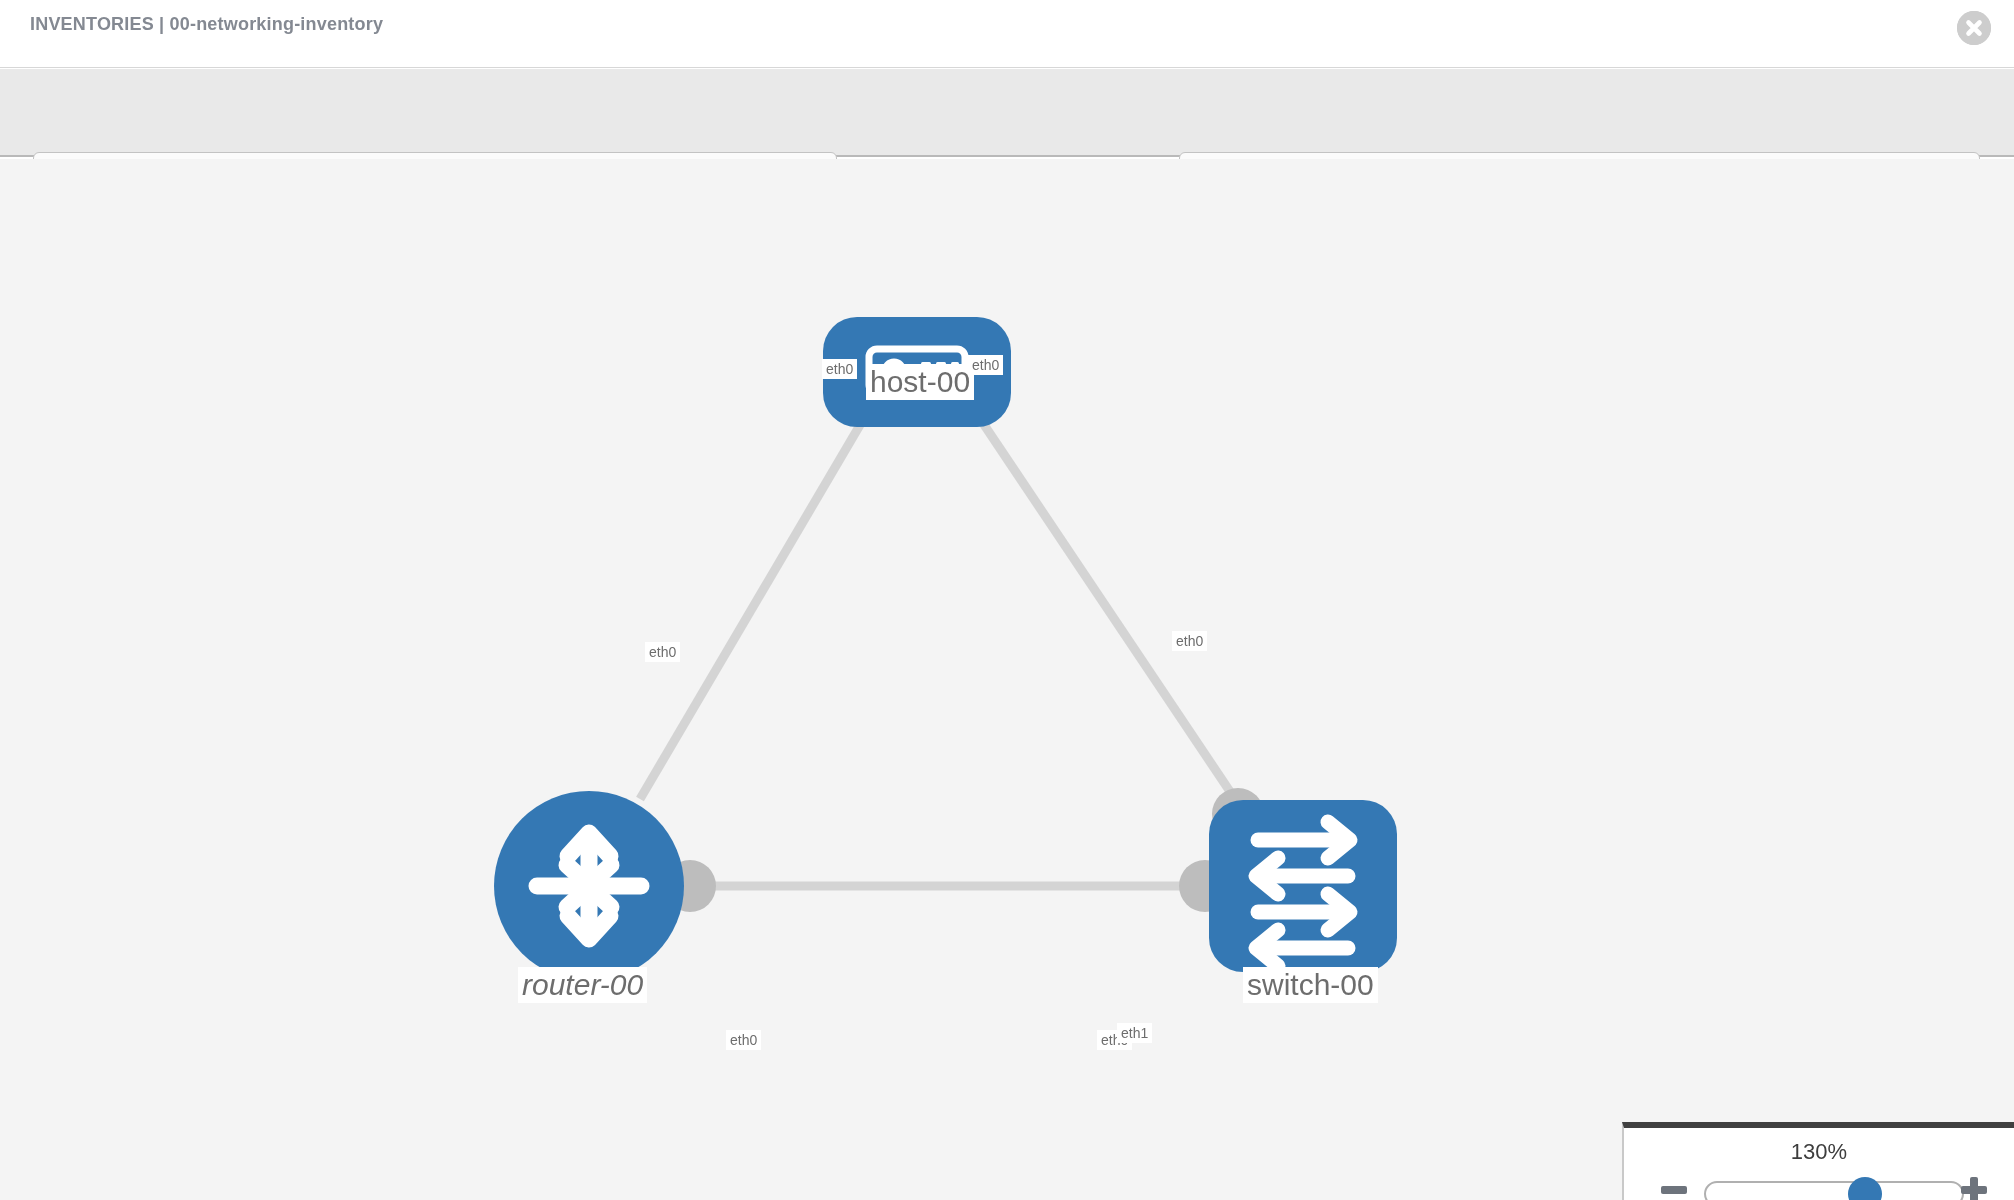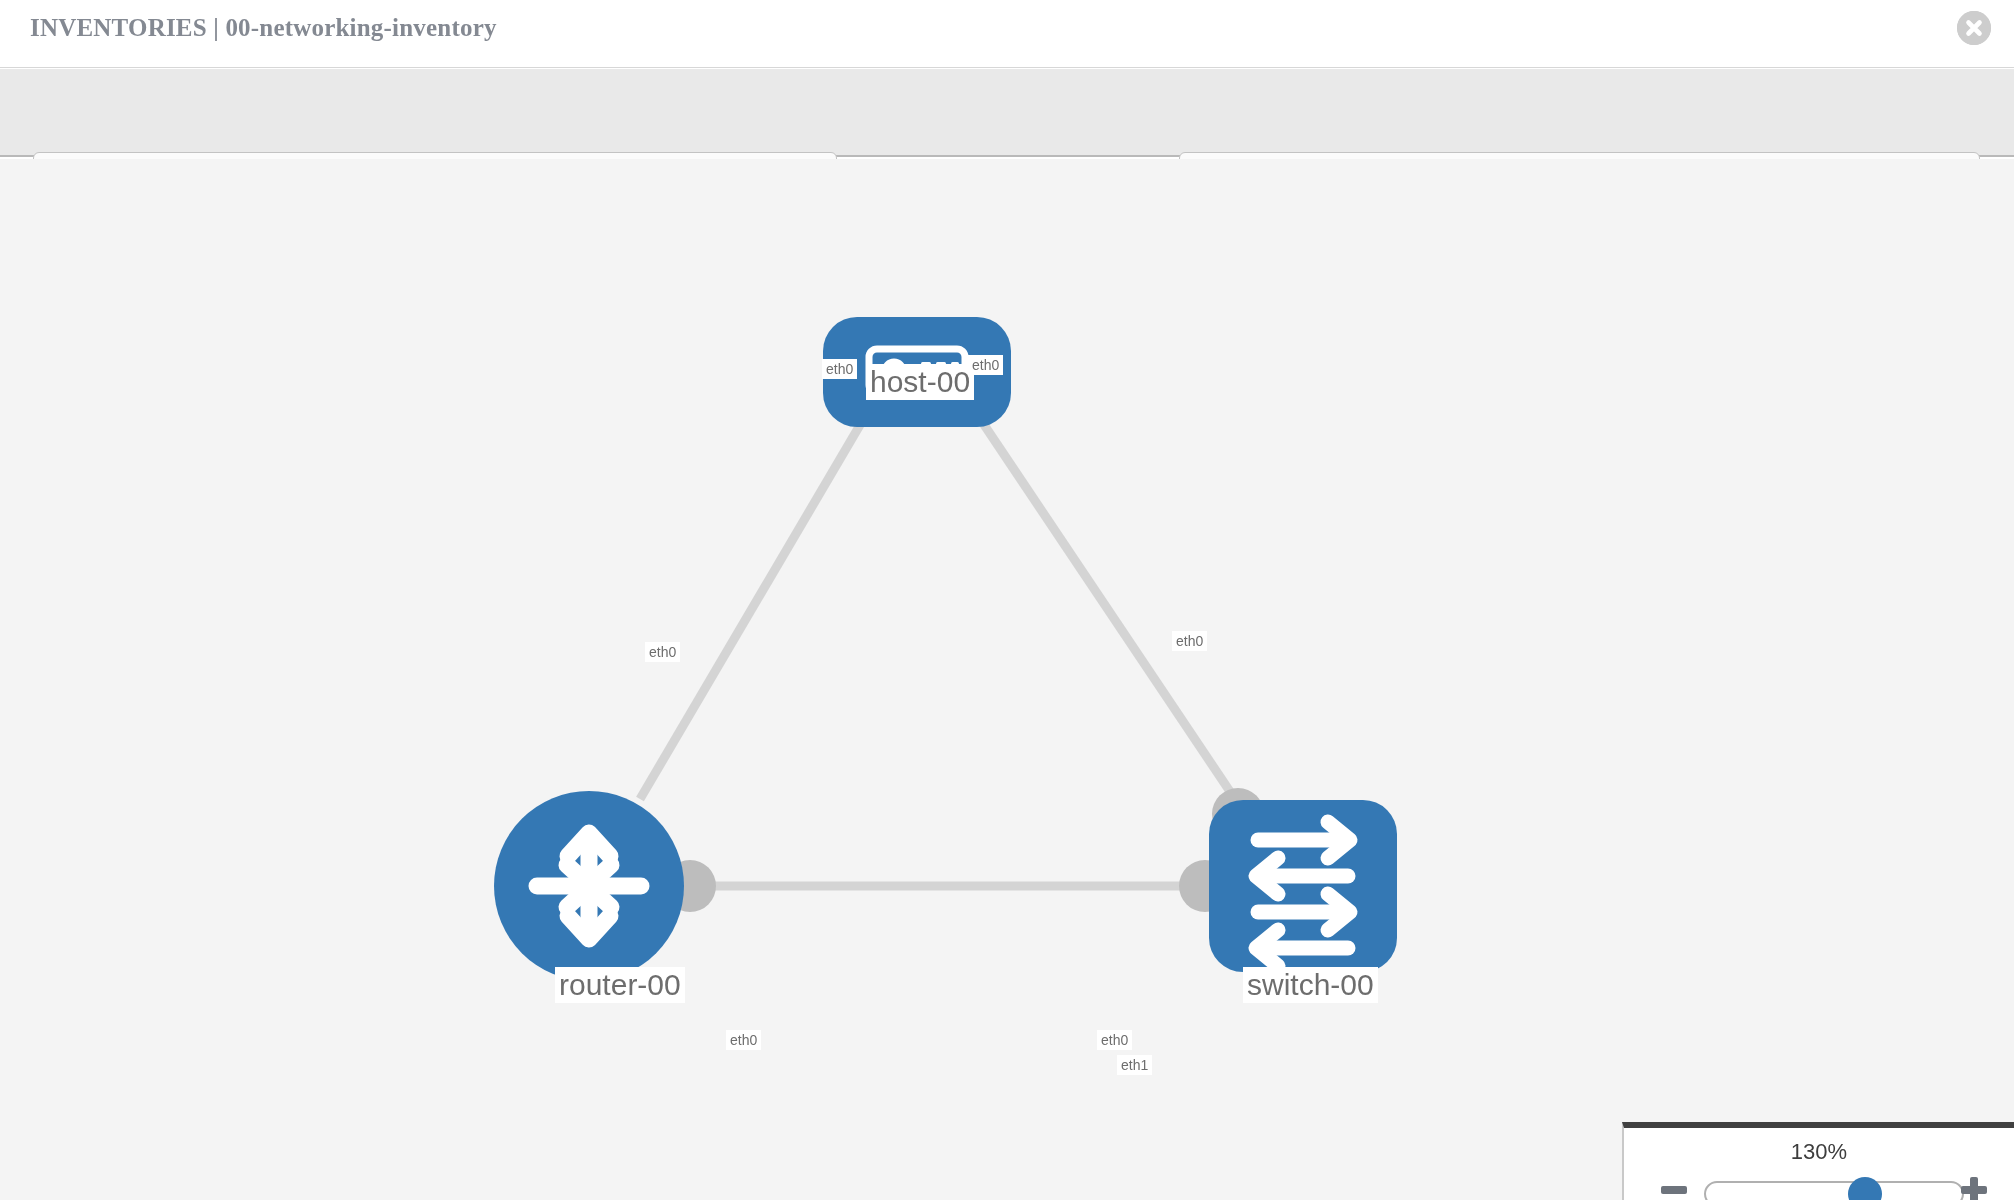--- a/index.html
+++ b/index.html
@@ -20,26 +20,25 @@
   .header {
     position: absolute;
     left: 0; top: 0;
     width: 2014px; height: 68px;
     background: #ffffff;
     border-bottom: 1px solid #d7d7d7;
   }
   .page-title {
     position: absolute;
     left: 30px; top: 14px;
-    font-size: 25px;
+    font-size: 18px;
     font-weight: bold;
     letter-spacing: 0.2px;
     color: #848992;
     white-space: nowrap;
-    font-family: Liberation Serif, serif;
   }
   .close-btn {
     position: absolute;
     right: 23px; top: 11px;
     width: 34px; height: 34px;
     border-radius: 50%;
     background: #cdcdcd;
     cursor: pointer;
   }
   .close-btn svg { display: block; }
@@ -292,32 +291,32 @@
           <path d="M1258 753 L1348 753"></path>
           <path d="M1328 735 L1350 753 L1328 771"></path>
 
           <path d="M1348 789 L1258 789"></path>
           <path d="M1278 771 L1256 789 L1278 807"></path>
         </g>
       </g>
     </svg>
 
     <div class="nlabel node-name" style="left:866px; top:185px;margin-top:20px;">host-00</div>
-    <div class="nlabel node-name" style="left:555px; top:808px;">router-00</div>
+    <div class="nlabel node-name" style="left:518px; top:808px;font-style:italic;">router-00</div>
     <div class="nlabel node-name" style="left:1243px; top:808px;">switch-00</div>
 
     <div class="nlabel if-name" style="left:822px; top:200px;">eth0</div>
     <div class="nlabel if-name" style="left:968px; top:196px;">eth0</div>
 
     <div class="nlabel if-name" style="left:645px; top:483px;">eth0</div>
     <div class="nlabel if-name" style="left:1172px; top:472px;">eth0</div>
 
     <div class="nlabel if-name" style="left:726px; top:871px;">eth0</div>
     <div class="nlabel if-name" style="left:1097px; top:871px;">eth0</div>
-    <div class="nlabel if-name" style="left:1117px; top:896px;">eth1</div>
+    <div class="nlabel if-name" style="left:1117px; top:864px;">eth1</div>
   </div>
 
   <div class="zoom-panel">
     <div class="zoom-pct">130%</div>
 
     <div class="zoom-minus">
       <svg width="30" height="30" viewBox="0 0 30 30" aria-hidden="true">
         <rect x="2" y="11" width="26" height="8" rx="2" fill="#6d737c"></rect>
       </svg>
     </div>

